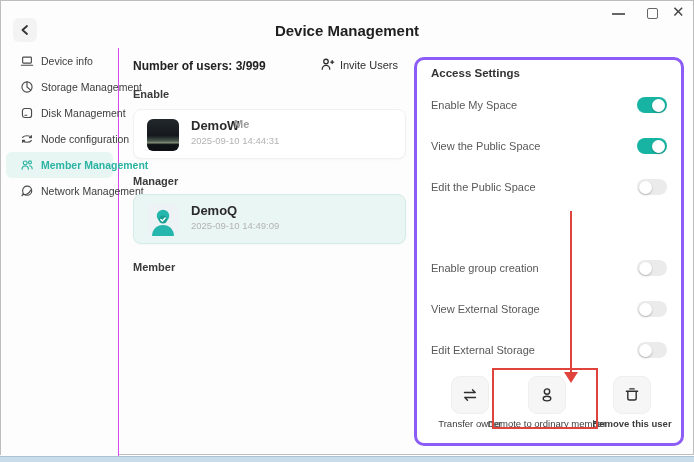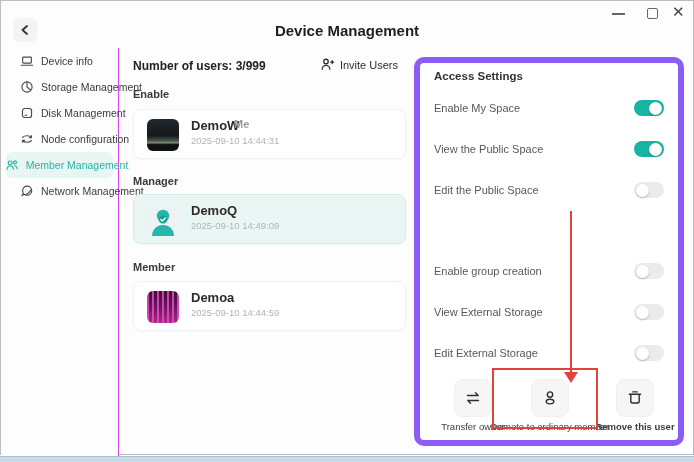--- a/index.html
+++ b/index.html
@@ -24,21 +24,21 @@
   .ctrl-max { left:646px; top:7px; width:11px; height:11px; border:1.4px solid #666; border-radius:2px; }
   .ctrl-close { left:671px; top:2px; font-size:15px; line-height:18px; color:#444; }
 
   
   .sidebar { position:absolute; left:0; top:47px; width:118px; height:408px;
              border-right:1px solid #d946ef; background:#fdfdfd; }
   .side-item { position:relative; height:26px; display:flex; align-items:center;
                gap:7px; padding-left:14px; margin:0 5px; border-radius:6px;
                font-size:10.5px; color:#3c3c3c; cursor:pointer; white-space:nowrap; }
   .side-item svg { flex:0 0 auto; }
-  .side-item.selected { background:#e7f6f2; color:#2bb3a3; font-weight:400;justify-content:center; }
+  .side-item.selected { background:#e7f6f2; color:#2bb3a3; font-weight:700; }
   .icon-stroke { fill:none; stroke:#4a4a4a; stroke-width:1.3; stroke-linecap:round; stroke-linejoin:round; }
   .selected .icon-stroke { stroke:#2bb3a3; }
 
   
   .members { position:absolute; left:118px; top:47px; width:295px; height:408px;text-align:right; }
   .count-label { position:absolute; left:14px; top:11px; font-size:12px; font-weight:700; color:#222; }
   .invite-btn { position:absolute; right:16px; top:9px; display:flex; align-items:center;
                 gap:5px; font-size:11px; color:#2e2e2e; cursor:pointer; }
   .role-label { position:absolute; left:14px; font-size:11px; font-weight:700; color:#3a3a3a; }
   .role-owner { top:40px; } .role-manager { top:127px; } .role-member { top:213px; }
@@ -52,21 +52,21 @@
   .avatar-wave { background:
       repeating-linear-gradient(90deg, rgba(236,72,190,.85) 0 2px, rgba(90,20,90,.15) 2px 5px),
       linear-gradient(180deg,#2d1033 0%,#6d1c66 55%,#b62f93 100%); }
   .avatar-person { background:#edf2f4; display:flex; align-items:flex-end; justify-content:center; }
   .user-name { position:absolute; left:57px; top:8px; font-size:13px; font-weight:700; color:#2b2b2b; }
   .user-badge { position:absolute; left:100px; top:8px; font-size:11px; font-weight:700; color:#9b9b9b; }
   .user-time { position:absolute; left:57px; top:25px; font-size:9.5px; color:#b3b3b3; }
 
   
   .access-card { position:absolute; left:413px; top:56px; width:270px; height:389px;
-                 background:#fff; border:6px solid #8b5cf6; border-radius:10px; }
+                 background:#fff; border:3px solid #8b5cf6; border-radius:10px; }
   .access-title { position:absolute; left:14px; top:7px; font-size:11.5px; font-weight:700; color:#333; }
   .toggle-row { position:absolute; left:14px; right:14px; height:20px; display:flex;
                 align-items:center; justify-content:space-between; }
   .toggle-row .t-label { font-size:11px; color:#585858; }
   .r0{top:35px}.r1{top:76px}.r2{top:117px}.r3{top:157px}.r4{top:198px}.r5{top:239px}.r6{top:280px}
   .toggle { position:relative; width:30px; height:16px; border-radius:9px; background:#ebebeb;
             cursor:pointer; flex:0 0 auto; }
   .toggle .knob { position:absolute; top:1.5px; left:2px; width:13px; height:13px; border-radius:50%;
                   background:#fff; box-shadow:0 1px 2px rgba(0,0,0,.25); transition:left .1s; }
   .toggle.on { background:#18b4a3; }
@@ -182,25 +182,20 @@
           <path d="M5 32c0-6.5 4.9-11 11-11s11 4.5 11 11z" fill="#25b6ad"></path>
           <circle cx="16" cy="15.5" r="4" fill="#17a093"></circle>
           <path d="M13.8 15.5l1.6 1.6 2.8-3" fill="none" stroke="#fff" stroke-width="1.4" stroke-linecap="round" stroke-linejoin="round"></path>
         </svg>
       </div>
       <span class="user-name">DemoQ</span>
       <span class="user-time">2025-09-10 14:49:09</span>
     </div>
 
     <div class="role-label role-member">Member</div>
-    <div class="user-card card-member">
-      <div class="avatar avatar-wave"></div>
-      <span class="user-name">Demoa</span>
-      <span class="user-time">2025-09-10 14:44:59</span>
-    </div>
   </div>
 
   <div class="access-card">
     <div class="access-title">Access Settings</div>
 
     <div class="toggle-row r0">
       <span class="t-label">Enable My Space</span>
       <div class="toggle on">
           <div class="knob"></div>
         </div>

